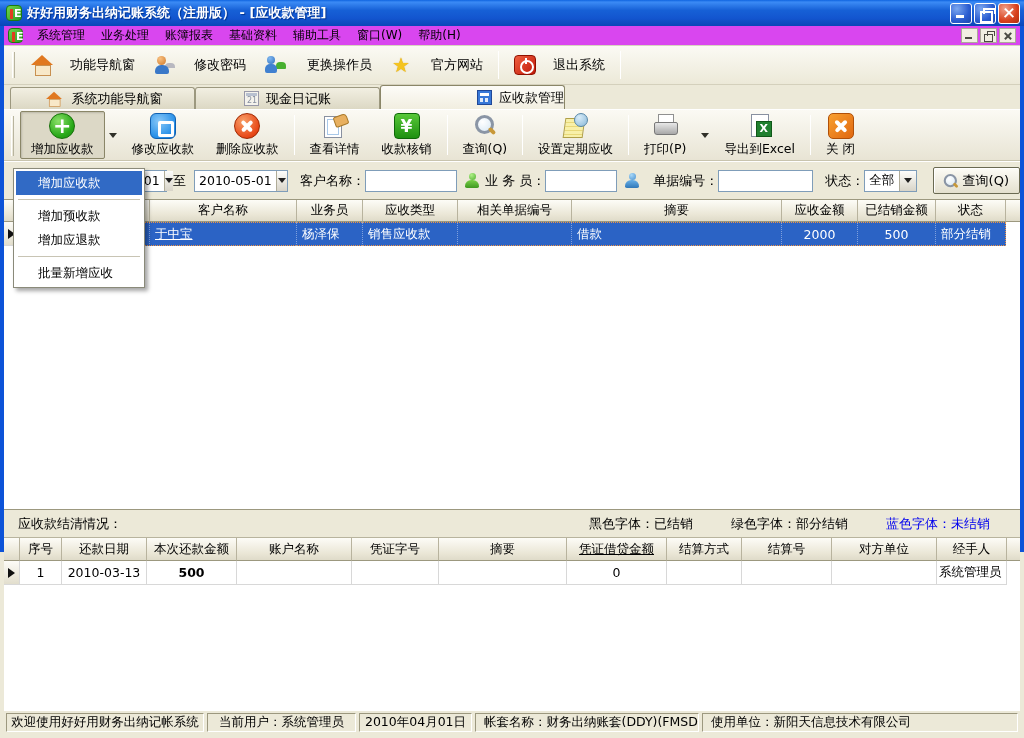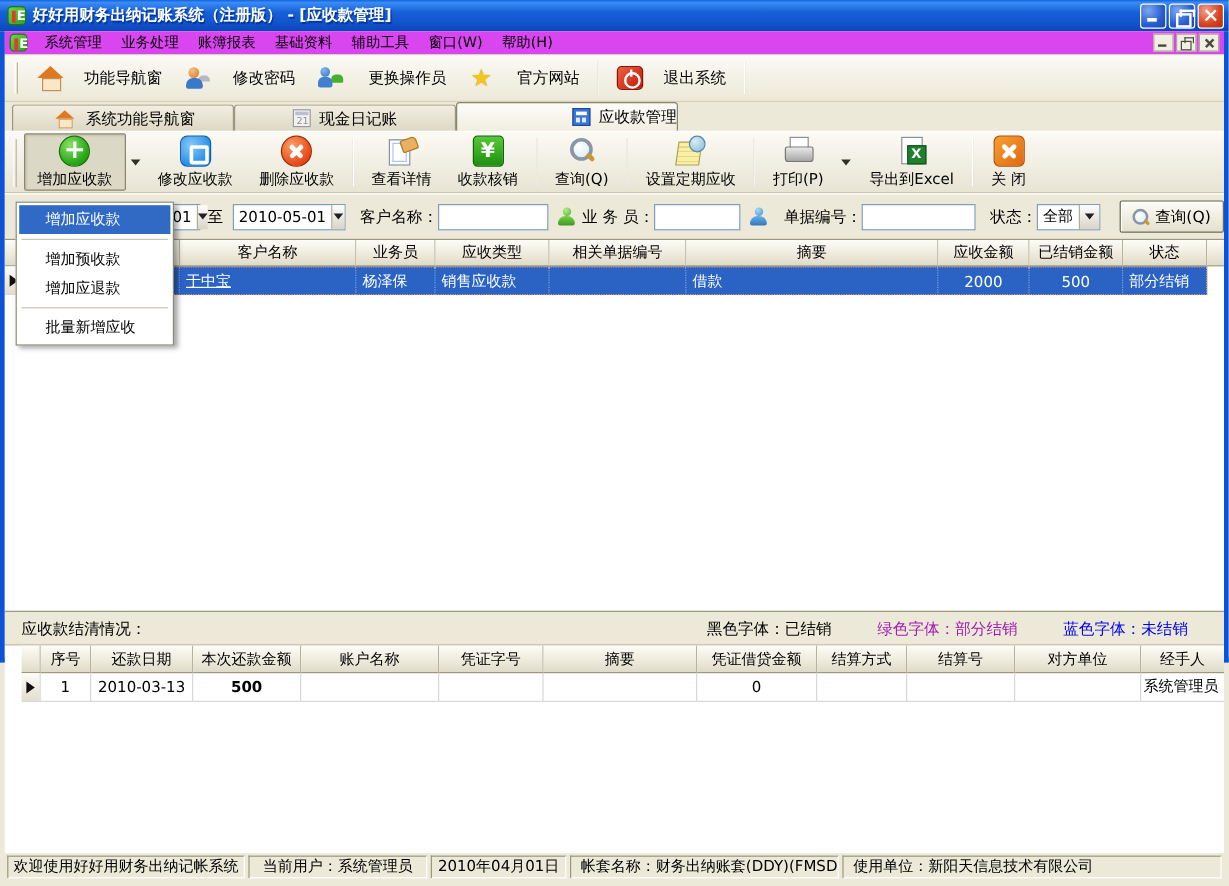--- a/index.html
+++ b/index.html
@@ -129,38 +129,38 @@
   .i-person.green::before { background:radial-gradient(circle at 35% 30%,#b0f088,#50b030); }
   .i-person.green::after  { background:linear-gradient(180deg,#78d048,#3f9820); }
   .i-person.blue::before { background:radial-gradient(circle at 35% 30%,#a8d8f8,#4890d0); }
   .i-person.blue::after  { background:linear-gradient(180deg,#68b0e8,#3078b8); }
   .qbtn { display:flex; align-items:center; gap:5px; height:27px; padding:0 10px; border:1px solid #6a6a52; border-radius:2px; background:linear-gradient(180deg,#fdfcf6,#e4e0ce); box-shadow:1px 1px 0 #fff inset; font-size:13px; cursor:default; }
   .qbtn .i-mag { transform:scale(0.72); width:24px; height:24px; }
 
   
   .grid { background:#fff; display:flex; flex-direction:column; overflow:hidden; }
   .grid1 { flex:0 0 310px; border-top:1px solid #9c987f; }
-  .grid2 { flex:0 0 172px;padding-left:14px; }
+  .grid2 { flex:0 0 172px; }
   .grow { display:flex; flex:0 0 auto; }
   .gh { height:22px; }
   .gh .cell { background:linear-gradient(180deg,#fdfcf7,#eae6d6 70%,#dfdbc9); border-right:1px solid #b8b39e; border-bottom:1px solid #9c987f; display:flex; align-items:center; justify-content:center; font-size:12.5px; }
   .gr { height:24px; }
   .gr .cell { display:flex; align-items:center; padding:0 5px; font-size:12.5px; border-right:1px solid #d8d8d8; border-bottom:1px solid #d8d8d8; overflow:hidden; white-space:nowrap; }
   .cell { flex:0 0 auto; }
   .selcol { width:16px; background:linear-gradient(180deg,#fdfcf7,#e2decd); border-right:1px solid #b8b39e; border-bottom:1px solid #c4c0aa; display:flex; align-items:center; justify-content:center; }
   .marker { width:0; height:0; border-top:5px solid transparent; border-bottom:5px solid transparent; border-left:7px solid #101010; }
   .rowsel { background:#2b63c5; color:#fff; outline:1px dotted #ef9445; outline-offset:-1px; }
   .rowsel .cell { border-right:1px dotted #7fa0dd; border-bottom:none; }
   .num { justify-content:center; }
   .gfill { flex:1 1 auto; background:#fff; }
 
   
   .settlebar { flex:0 0 29px; background:#ece9d8; border-top:1px solid #9c987f; border-bottom:1px solid #b8b49e; display:flex; align-items:center; padding:0 10px 0 14px; font-size:13px; }
   .legend { margin-left:auto; display:flex; gap:38px; padding-right:20px; }
-  .lg0 { color:#000; } .lg1 { color:#a21caf; } .lg2 { color:#0000ee; }
+  .lg0 { color:#000; } .lg1 { color:#000000; } .lg2 { color:#0000ee; }
 
   
   .statusbar { flex:0 0 24px; background:#ece9d8; border-top:1px solid #fff; display:flex; align-items:stretch; gap:3px; padding:2px 2px; font-size:12.5px; }
   .spanel { border:1px solid; border-color:#9c987f #fff #fff #9c987f; display:flex; align-items:center; justify-content:center; padding:0 8px; white-space:nowrap; overflow:hidden; }
   .sp0 { flex:0 0 198px; } .sp1 { flex:0 0 149px; } .sp2 { flex:0 0 113px; } .sp3 { flex:0 0 224px; justify-content:flex-start; } .sp4 { flex:1 1 auto; justify-content:flex-start; }
 
   
   .ctxmenu { position:absolute; left:13px; top:168px; width:132px; background:#fff; border:1px solid #8a8a7a; box-shadow:3px 3px 4px rgba(0,0,0,.35); z-index:60; padding:2px; }
   .cmi { height:24px; display:flex; align-items:center; padding-left:22px; font-size:12.5px; cursor:default; }
   .cmi.hl { background:#316ac5; color:#fff; }
@@ -368,21 +368,21 @@
 
     <div class="grid grid2">
       <div class="grow gh" style="height:23px;">
         <span class="cell selcol" style="border-bottom:1px solid #9c987f;"></span>
         <span class="cell" style="width:42px;">序号</span>
         <span class="cell" style="width:85px;">还款日期</span>
         <span class="cell" style="width:90px;">本次还款金额</span>
         <span class="cell" style="width:115px;">账户名称</span>
         <span class="cell" style="width:87px;">凭证字号</span>
         <span class="cell" style="width:128px;">摘要</span>
-        <span class="cell" style="width:100px;">凭证借贷金额</span>
+        <span class="cell" style="width:100px;text-decoration:underline;">凭证借贷金额</span>
         <span class="cell" style="width:75px;">结算方式</span>
         <span class="cell" style="width:90px;">结算号</span>
         <span class="cell" style="width:105px;">对方单位</span>
         <span class="cell" style="width:70px;">经手人</span>
         <span class="cell" style="flex:1 1 auto;border-right:none;"></span>
       </div>
       <div class="grow gr">
         <span class="cell selcol">
             <span class="marker"></span>
           </span>

